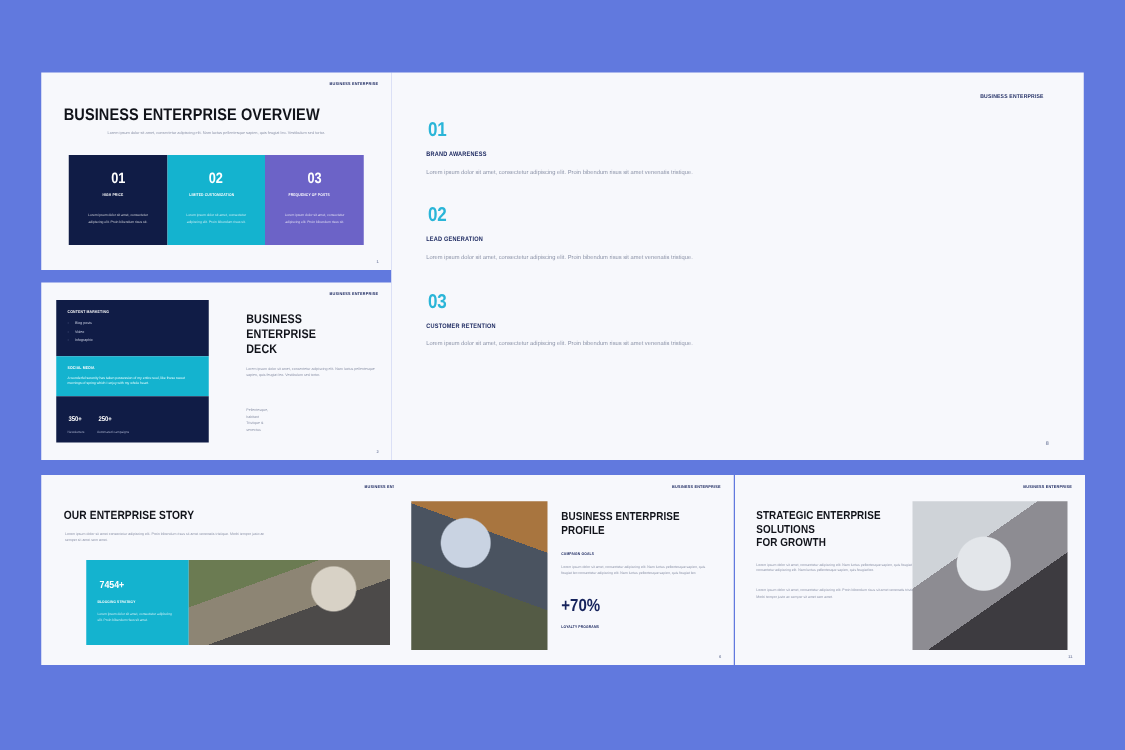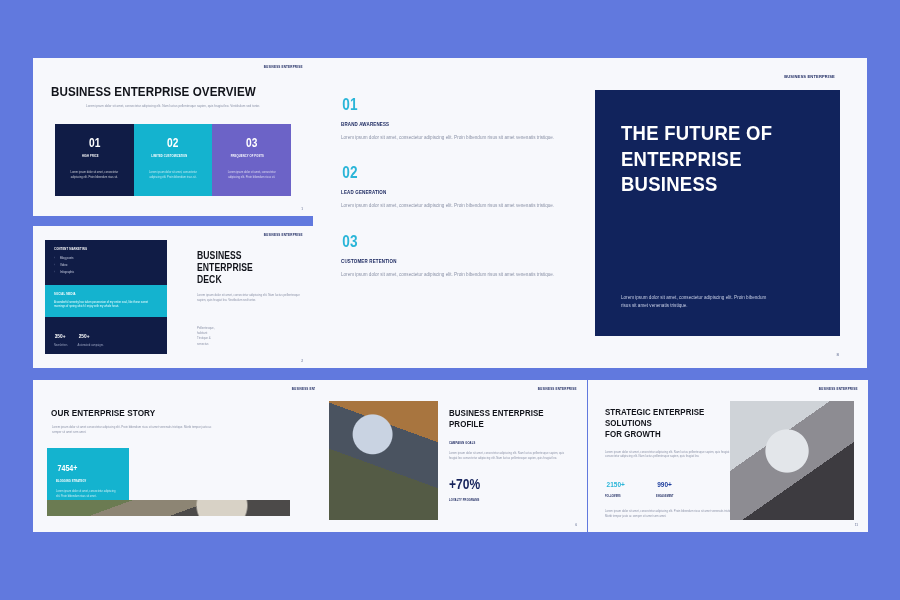--- a/index.html
+++ b/index.html
@@ -130,22 +130,22 @@
   #s3 .panel .p {
     position: absolute; left: 26px; bottom: 26px; width: 150px;
     font-size: 4.6px; color: #c3cbe3; line-height: 1.7;
   }
 
   
   #s4 { left: 33px; top: 380px; width: 308px; height: 152px; }
   #s4 .title { position: absolute; left: 18px; top: 27px; font-size: 9.5px; color: #11131a; }
   #s4 .sub { position: absolute; left: 19px; top: 45px; width: 160px; font-size: 2.85px; line-height: 1.7; }
   #s4 .row {
-    position: absolute; left: 14px; top: 68px;
-    width: 243px; height: 68px; display: flex; flex-direction: column;
+    position: absolute; left: 36px; top: 68px;
+    width: 243px; height: 68px; display: flex;
   }
   #s4 .tile { width: 82px; padding: 9px 9px 0; }
   #s4 .tile.cyan { background: #14b3cf; }
   #s4 .tile.navy { background: #101c46; }
   #s4 .tile .v {
     font-size: 8.2px; color: #fff; line-height: 1;
     font-family: "Liberation Sans Narrow", "Liberation Sans", sans-serif;
     font-weight: 700; transform: scaleX(.86); display: inline-block;
   }
   #s4 .tile .k { margin-top: 4px; font-size: 3px; color: #fff; letter-spacing: .12px; }
@@ -282,27 +282,20 @@
         <div class="n">02</div>
         <div class="h cond">LEAD GENERATION</div>
         <div class="p lorem">Lorem ipsum dolor sit amet, consectetur  adipiscing elit. Proin bibendum risus sit amet venenatis tristique.</div>
       </div>
       <div class="step">
         <div class="n">03</div>
         <div class="h cond">CUSTOMER RETENTION</div>
         <div class="p lorem">Lorem ipsum dolor sit amet, consectetur  adipiscing elit. Proin bibendum risus sit amet venenatis tristique.</div>
       </div>
     </div>
-    <div class="panel">
-      <div class="big">
-        <span>THE FUTURE OF</span>
-        <span>ENTERPRISE BUSINESS</span>
-      </div>
-      <div class="p">Lorem ipsum dolor sit amet, consectetur adipiscing elit. Proin bibendum risus sit amet venenatis tristique.</div>
-    </div>
     <div class="pagenum" style="font-size:4.4px; bottom:11px; right:28px;">8</div>
   </div>
 
   <div class="slide" id="s4">
     <div class="brandmark">BUSINESS ENTERPRISE</div>
     <div class="title cond"><span>OUR ENTERPRISE STORY</span></div>
     <div class="sub lorem">Lorem ipsum dolor sit amet consectetur adipiscing elit. Proin bibendum risus sit amet venenatis tristique. Morbi tempor justo ac semper sit amet sem amet.</div>
     <div class="row">
       <div class="tile cyan">
         <div class="v">7454+</div>
@@ -331,29 +324,19 @@
   </div>
 
   <div class="slide" id="s6">
     <div class="brandmark">BUSINESS ENTERPRISE</div>
     <div class="col">
       <div class="title cond">
         <span>STRATEGIC ENTERPRISE SOLUTIONS</span>
         <span>FOR GROWTH</span>
       </div>
       <div class="p lorem">Lorem ipsum dolor sit amet, consectetur adipiscing elit. Nam luctus pellentesque sapien, quis feugiat leo consectetur adipiscing elit. Nam luctus pellentesque sapien, quis feugiat leo.</div>
-      <div class="stats">
-        <div class="stat a">
-          <div class="v">2150+</div>
-          <div class="k cond">FOLLOWERS</div>
-        </div>
-        <div class="stat b">
-          <div class="v">990+</div>
-          <div class="k cond">ENGAGEMENT</div>
-        </div>
-      </div>
       <div class="p2 lorem">Lorem ipsum dolor sit amet, consectetur  adipiscing elit. Proin bibendum risus sit amet venenatis tristique. Morbi tempor justo ac semper sit amet sem amet.</div>
     </div>
     <div class="photo ph ph-c"></div>
     <div class="pagenum">11</div>
   </div>
 
 </div>
 
 </body></html>

